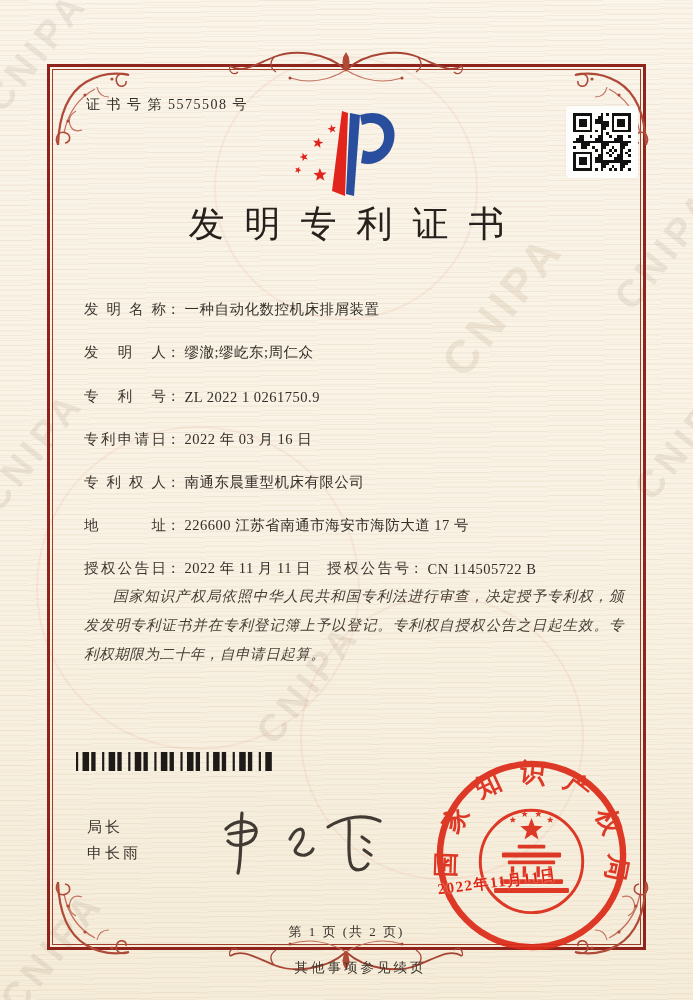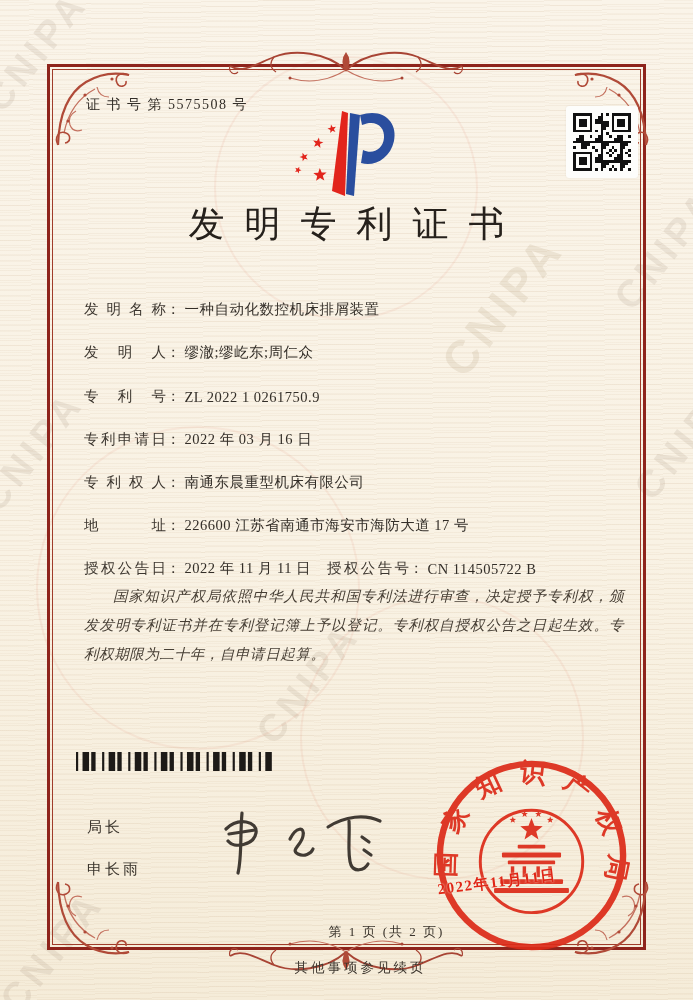--- a/index.html
+++ b/index.html
@@ -44,28 +44,28 @@
   .fcolon{color:#3c362f;}
   .fvalue{margin-left:4px;color:#332e28;letter-spacing:.5px;}
   .glabel2{margin-left:16px;}
   .paras{position:absolute;left:84px;top:582px;width:540px;z-index:3;}
   .paras p{margin:0;font-size:14.5px;line-height:29px;text-align:justify;text-indent:2em;
            color:#463e34;letter-spacing:.6px;font-style:italic;}
   .barcode{position:absolute;left:76px;top:752px;z-index:3;}
   .signer-title{position:absolute;left:87px;top:818px;font-size:15px;letter-spacing:3px;
                 color:#3a342c;z-index:3;}
   .signer-name{position:absolute;left:87px;top:844px;font-size:15px;letter-spacing:3px;
-               color:#3a342c;z-index:3;margin-top:16px;}
+               color:#3a342c;z-index:3;}
   .sig{position:absolute;left:212px;top:799px;z-index:3;}
   .seal{position:absolute;left:433px;top:757px;z-index:4;opacity:.92;}
   .seal-date{position:absolute;left:437px;top:868px;width:200px;z-index:5;
              transform:rotate(-7deg);font-size:15px;font-weight:700;color:#e02616;
              letter-spacing:1.5px;text-shadow:0 0 2px rgba(250,243,229,.9);}
   .page-info{position:absolute;left:47px;width:599px;top:923px;text-align:center;
-             font-size:13px;letter-spacing:2px;color:#3a342c;z-index:3;padding-left:40px;}
+             font-size:13px;letter-spacing:2px;color:#3a342c;z-index:3;}
   .footer-note{position:absolute;left:0;right:0;top:959px;text-align:center;font-size:13.5px;
                letter-spacing:3px;color:#3d362e;z-index:3;margin-left:28px;}
 </style>
 </head>
 <body>
 
 <svg width="0" height="0" style="position:absolute" aria-hidden="true">
   <defs>
     <g id="corner-orn">
       <path d="M6,76 C7,46 16,24 34,13 C49,4 63,3 77,6" fill="none" stroke="#b04a38" stroke-width="2.2"></path>

